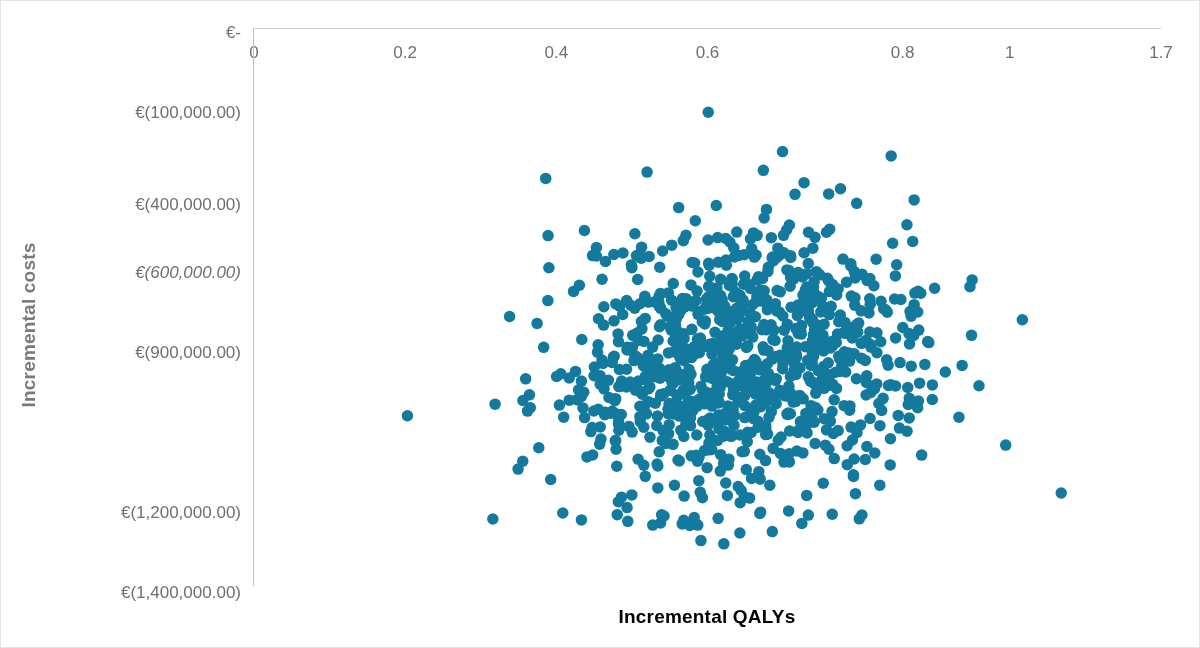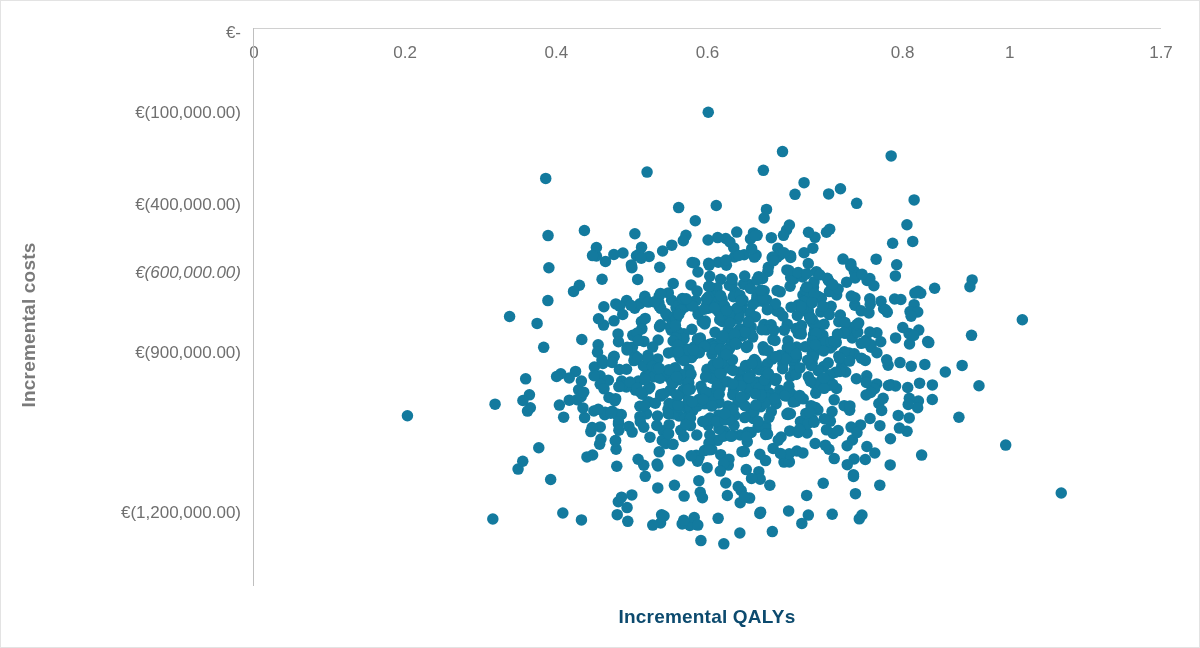--- a/index.html
+++ b/index.html
@@ -40,21 +40,21 @@
     user-select: none;
   }
   #xlabel {
     position: absolute;
     left: 252px;
     width: 908px;
     top: 605px;
     text-align: center;
     font-size: 19px;
     font-weight: bold;
-    color: #0c4a6e;
+    color: #000000;
     letter-spacing: 0.2px;
     user-select: none;
   }
   
   .ytick {
     position: absolute;
     right: 0;
     width: 180px;
     text-align: right;
     font-size: 17px;
@@ -127,20 +127,21 @@
 
   <div id="xlabel">Incremental QALYs</div>
 
   <div id="ytick-layer">
       <div class="ytick" style="top: 32px;">€-</div>
       <div class="ytick" style="top: 112px;">€(100,000.00)</div>
       <div class="ytick" style="top: 204px;">€(400,000.00)</div>
       <div class="ytick" style="top: 272px; font-style: italic;">€(600,000.00)</div>
       <div class="ytick" style="top: 352px;">€(900,000.00)</div>
       <div class="ytick" style="top: 512px;">€(1,200,000.00)</div>
+      <div class="ytick" style="top: 592px;">€(1,400,000.00)</div>
     </div>
   <div id="xtick-layer">
       <div class="xtick" style="left: 253px;">0</div>
       <div class="xtick" style="left: 404.167px;">0.2</div>
       <div class="xtick" style="left: 555.333px;">0.4</div>
       <div class="xtick" style="left: 706.5px;">0.6</div>
       <div class="xtick" style="left: 857.667px; margin-left: 44px;">0.8</div>
       <div class="xtick" style="left: 1008.83px;">1</div>
       <div class="xtick" style="left: 1160px;">1.7</div>
     </div>

